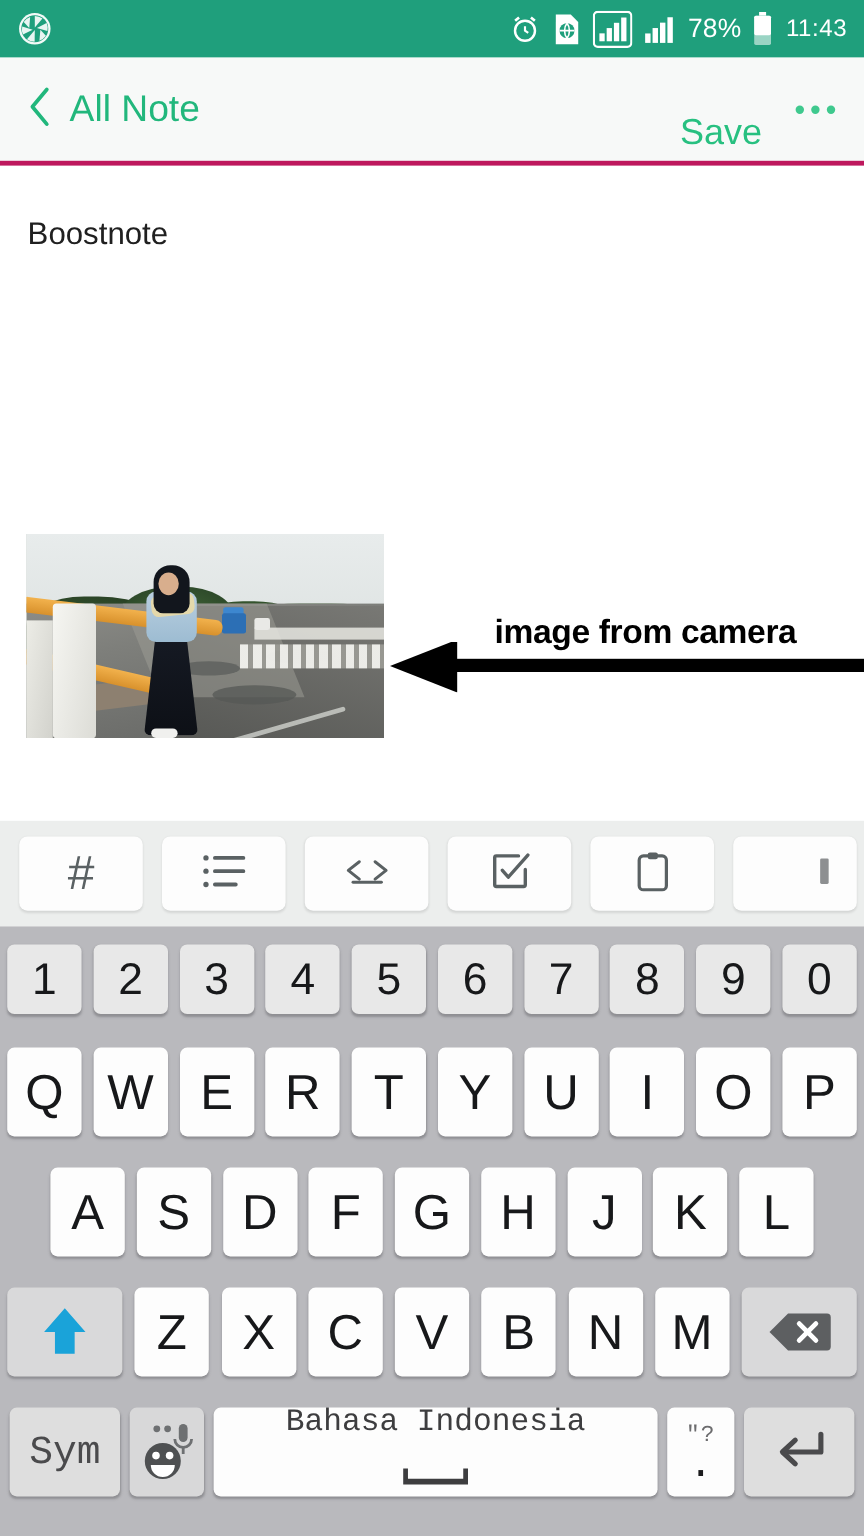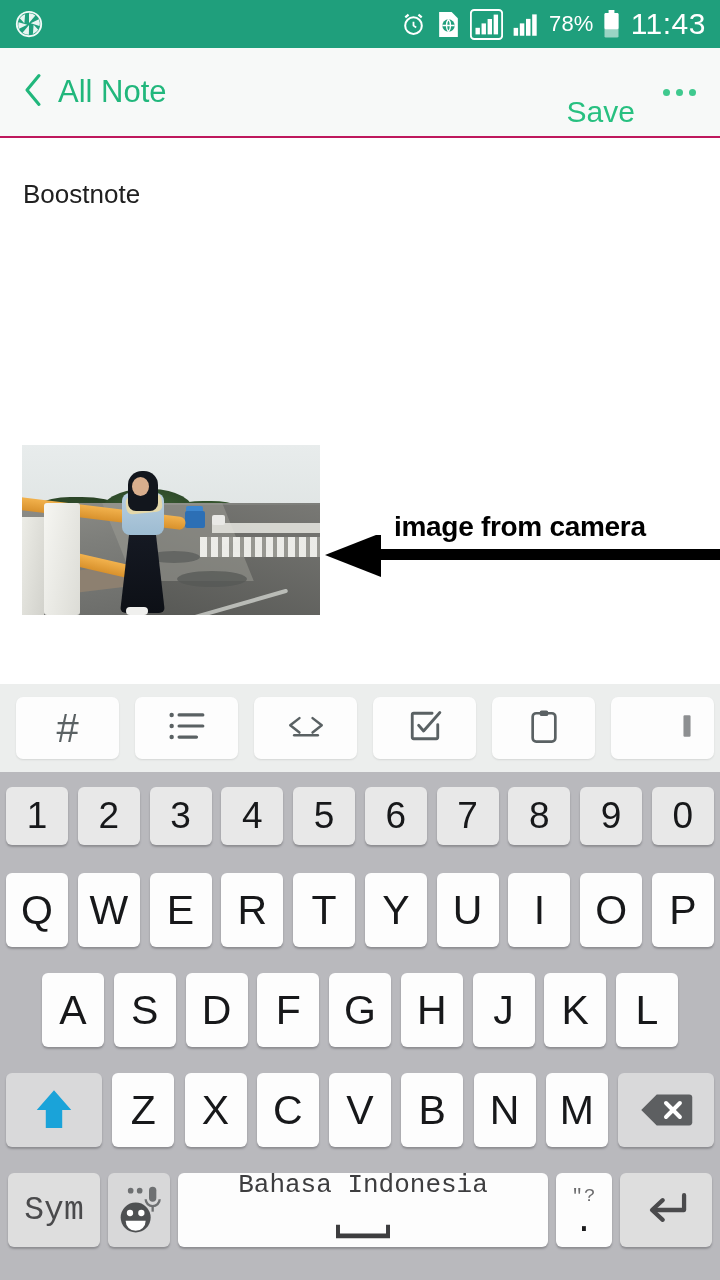--- a/index.html
+++ b/index.html
@@ -13,27 +13,27 @@
 
   
   .statusbar {
     position:absolute; left:0; top:0; width:720px; height:48px;
     background:#1f9f7c; display:flex; align-items:center; padding:0 14px;
   }
   .sb-left { display:flex; align-items:center; gap:8px; }
   .sb-right { margin-left:auto; display:flex; align-items:center; gap:9px; }
   .sb-icon { display:flex; align-items:center; justify-content:center; }
   .sb-text { color:#ffffff; font-size:22px; letter-spacing:0.2px; }
-  .sb-clock { color:#ffffff; font-size:30px; letter-spacing:0.5px; padding-left:2px;}
+  .sb-clock { color:#ffffff; font-size:20px; letter-spacing:0.5px; padding-left:2px;}
 
   
   .appbar {
     position:absolute; left:0; top:48px; width:720px; height:90px;
     background:#f7f9f8; display:flex; align-items:center; padding:0 22px;
-    border-bottom:2px solid #be185d;
+    border-bottom:4px solid #be185d;
   }
   .back-wrap { display:flex; align-items:center; gap:14px; }
   .chev { display:block; }
   .appbar-title { color:#21b77c; font-size:31px; }
   .appbar-right { margin-left:auto; display:flex; align-items:center; gap:26px; }
   .save-btn { color:#27c080; font-size:30px;margin-top:40px; }
   .overflow-dots { display:flex; gap:6px; align-items:center; padding:6px 2px; }
   .overflow-dots i { width:7px; height:7px; border-radius:50%; background:#3fc98e; display:block; }
 
   
@@ -72,21 +72,21 @@
   .ph-person-scarf { position:absolute; left:104px; top:50px; width:36px; height:18px; background:#e7d9a8; border-radius:6px; transform:rotate(-6deg); opacity:.95;}
   .ph-person-hijab { position:absolute; left:106px; top:26px; width:30px; height:40px; background:#12161d; border-radius:14px 14px 8px 8px; }
   .ph-person-face { position:absolute; left:110px; top:32px; width:17px; height:19px; background:#d8ae8d; border-radius:50%; }
   .ph-person-shoe { position:absolute; left:104px; top:162px; width:22px; height:8px; background:#f0f0ee; border-radius:4px; }
   .ph-truck { position:absolute; left:163px; top:66px; width:20px; height:17px; background:#2c6fb5; border-radius:2px; }
   .ph-truck-top { position:absolute; left:164px; top:61px; width:17px; height:7px; background:#3d87cf; border-radius:2px 2px 0 0;}
   .ph-car { position:absolute; left:190px; top:70px; width:13px; height:10px; background:#e9e9e6; border-radius:2px;}
   .ph-shed { position:absolute; left:56px; top:122px; width:58px; height:22px; background:#8d8070; transform:skewY(-7deg); }
 
   
-  .annot-text { position:absolute; left:394px; top:366px; font-size:28px; font-weight:bold; color:#000; letter-spacing:-.3px; }
+  .annot-text { position:absolute; left:412px; top:366px; font-size:28px; font-weight:bold; color:#000; letter-spacing:-.3px; }
   .annot-arrow { position:absolute; left:325px; top:390px; width:400px; height:42px; }
 
   
   .editor-divider { position:absolute; left:22px; top:652px; width:675px; height:5px; background:#1d9b7e; }
 
   
   .md-toolbar {
     position:absolute; left:0; top:684px; width:720px; height:88px;
     background:#eceeed; display:flex; align-items:center; gap:16px; padding:0 16px;
     overflow:hidden;

